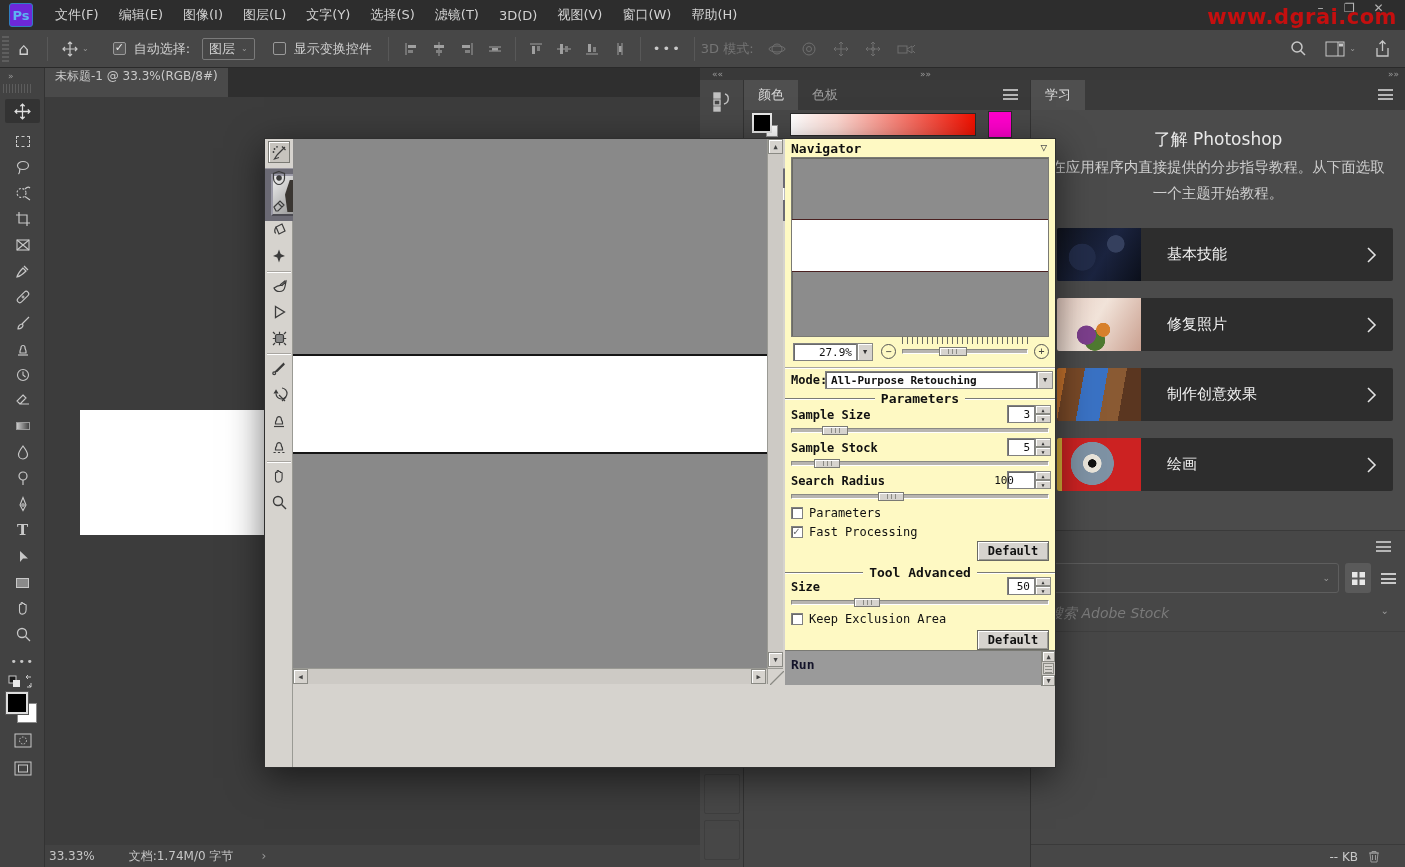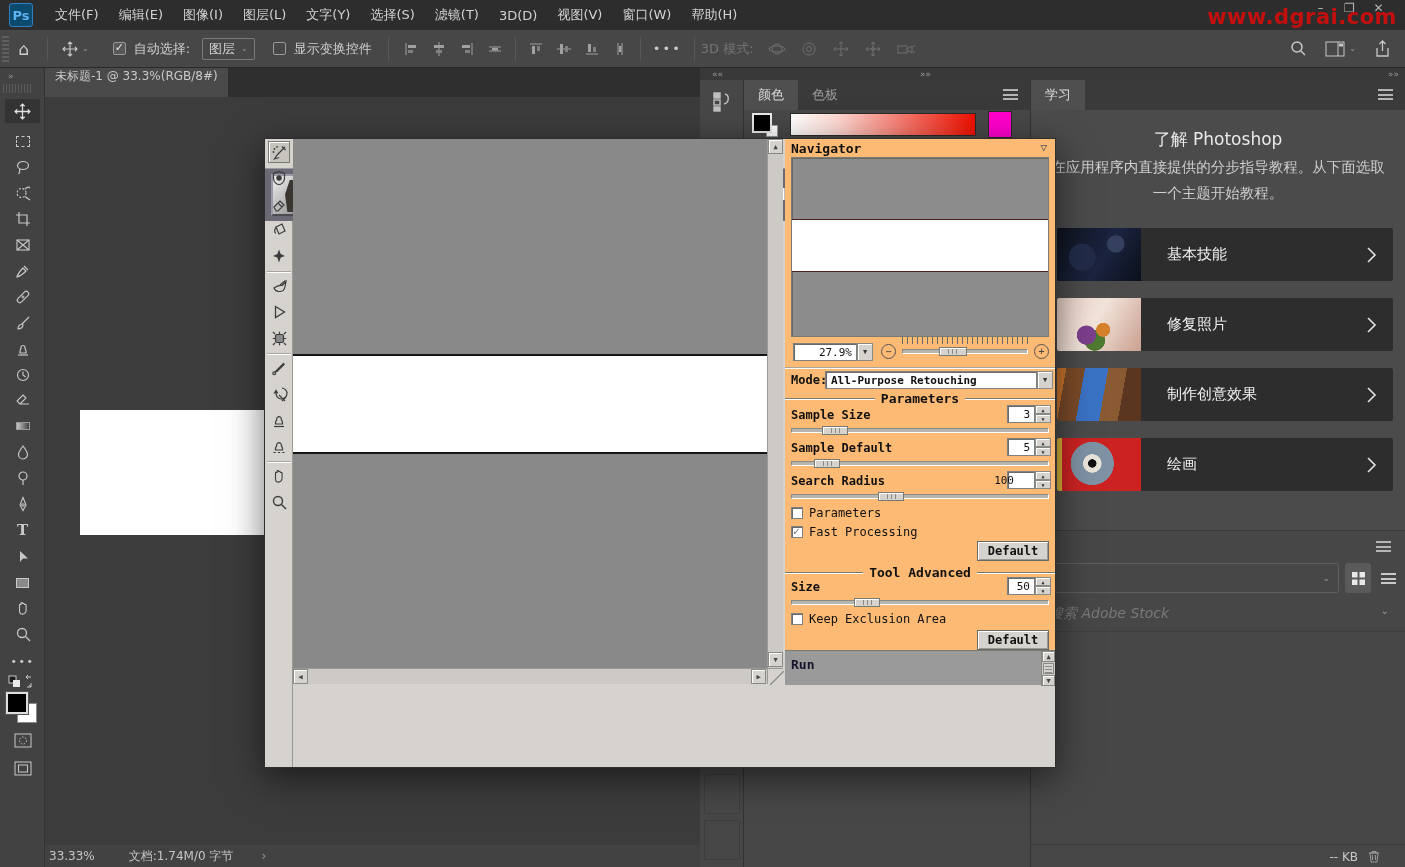--- a/index.html
+++ b/index.html
@@ -4,21 +4,21 @@
 <style>
   html,body{margin:0;padding:0;background:#1e1e1e;font-family:"DejaVu Sans",sans-serif;}
   *{box-sizing:border-box;}
   #screen{position:relative;width:1405px;height:867px;background:#474747;overflow:hidden;font-size:13px;color:#cfcfcf;}
   .abs{position:absolute;}
   .flex{display:flex;align-items:center;}
   svg{display:block;}
 
   
   .menubar{left:0;top:0;width:1405px;height:30px;background:#2d2d2d;display:flex;align-items:center;}
-  .ps-logo{width:24px;height:24px;margin:0 12px 0 9px;background:#0c4a6e;border:1px solid #2f7fc0;border-radius:3px;
+  .ps-logo{width:24px;height:24px;margin:0 12px 0 9px;background:#6d28d9;border:1px solid #2f7fc0;border-radius:3px;
            color:#5db3f2;font-size:13px;font-weight:bold;display:flex;align-items:center;justify-content:center;}
   .menu-item{padding:0 10px;color:#d2d2d2;font-size:13px;height:30px;display:flex;align-items:center;}
   .win-ctrl{top:0;height:17px;display:flex;color:#b5b5b5;font-size:12px;}
   .win-ctrl span{width:29px;text-align:center;line-height:16px;}
   .watermark{right:8px;top:5px;color:#c40f0f;font-size:21px;font-weight:bold;letter-spacing:.5px;}
 
   .optionsbar{left:0;top:30px;width:1405px;height:38px;background:#474747;border-bottom:1px solid #2a2a2a;display:flex;align-items:center;}
   .ob-sep{width:1px;height:24px;background:#585858;margin:0 8px;}
   .ob-grip{width:7px;height:26px;margin-left:2px;background:repeating-linear-gradient(180deg,#5e5e5e 0 2px,transparent 2px 4px);}
   .pscb{width:13px;height:13px;border:1px solid #9a9a9a;border-radius:2px;position:relative;background:transparent;}
@@ -88,21 +88,21 @@
   .ak-tool.sel{border:1px solid #7a7a74;background:#c7c4be;box-shadow:inset 1px 1px 0 #fff;}
   .ak-sep{position:absolute;left:2px;width:24px;height:1px;background:#a8a5a0;box-shadow:0 1px 0 #fff;}
   .ak-image{left:28px;top:0;width:474px;height:529px;background:#898989;}
   .ak-band{left:0;top:215px;width:474px;height:100px;background:#fff;border-top:2px solid #151515;border-bottom:2px solid #151515;}
   .ak-vscroll{left:502px;top:0;width:16px;height:529px;background:#cdcac5;border-left:1px solid #9a9a94;}
   .ak-hscroll{left:28px;top:529px;width:474px;height:16px;background:#cdcac5;border-top:1px solid #9a9a94;}
   .sbtn{position:absolute;width:15px;height:15px;background:#d6d3ce;border:1px solid #8a8a84;box-shadow:inset 1px 1px 0 #fff;display:flex;align-items:center;justify-content:center;font-size:7px;color:#444;}
   .corner{left:502px;top:529px;width:16px;height:16px;background:#d6d3ce;border-left:1px solid #9a9a94;border-top:1px solid #9a9a94;position:absolute;}
   .corner::after{content:"";position:absolute;left:2px;top:2px;width:14px;height:14px;background:linear-gradient(135deg,transparent 46%,#8a8a84 47% 53%,transparent 54%);}
 
-  .ak-right{left:520px;top:0;width:270px;height:546px;background:#fdba74;padding:0;}
+  .ak-right{left:520px;top:0;width:270px;height:546px;background:#fef9c3;padding:0;}
   .ak-h{font-weight:bold;font-size:13px;color:#111;}
   .ak-sect{display:flex;align-items:center;gap:6px;font-weight:bold;font-size:13px;color:#111;}
   .ak-sect::before,.ak-sect::after{content:"";flex:1;height:1px;background:#7a7a74;box-shadow:0 1px 0 #fff;}
   .nav-preview{left:6px;top:18px;width:258px;height:180px;background:#8c8c8c;border:1px solid #7a7a74;box-shadow:inset 1px 1px 0 #6a6a64;}
   .nav-band{position:absolute;left:0;top:61px;width:256px;height:53px;background:#fff;border-top:1px solid #4a2020;border-bottom:1px solid #4a2020;}
   .inset-box{background:#fff;border:1px solid #808080;box-shadow:inset 1px 1px 0 #6a6a6a;color:#111;font-size:11px;display:flex;align-items:center;}
   .dd-btn{background:#d6d3ce;border:1px solid #8a8a84;box-shadow:inset 1px 1px 0 #fff;display:flex;align-items:center;justify-content:center;font-size:7px;color:#333;}
   .circle-btn{width:15px;height:15px;border:1px solid #555;border-radius:50%;display:flex;align-items:center;justify-content:center;font-size:10px;color:#444;background:transparent;}
   .ak-track{position:absolute;height:5px;background:#b8b5b0;border:1px solid;border-color:#8a8a84 #ffffff #ffffff #8a8a84;}
   .ak-handle{position:absolute;top:-3px;width:26px;height:9px;background:#d6d3ce;border:1px solid #7a7a74;box-shadow:inset 1px 1px 0 #fff;}
@@ -712,21 +712,21 @@
             <span>3</span>
           </div>
         <div class="spin-btns abs" style="left:250px;top:266px">
             <span>▲</span>
             <span>▼</span>
           </div>
         <div class="ak-track abs" style="left:6px;top:289px;width:258px">
             <div class="ak-handle" style="left:30px"></div>
           </div>
 
-        <div class="ak-label" style="left:6px;top:302px">Sample Default</div>
+        <div class="ak-label" style="left:6px;top:302px">Sample Stock</div>
         <div class="inset-box spin abs" style="left:222px;top:299px;justify-content:flex-end;padding-right:4px">
             <span>5</span>
           </div>
         <div class="spin-btns abs" style="left:250px;top:299px">
             <span>▲</span>
             <span>▼</span>
           </div>
         <div class="ak-track abs" style="left:6px;top:322px;width:258px">
             <div class="ak-handle" style="left:22px"></div>
           </div>

